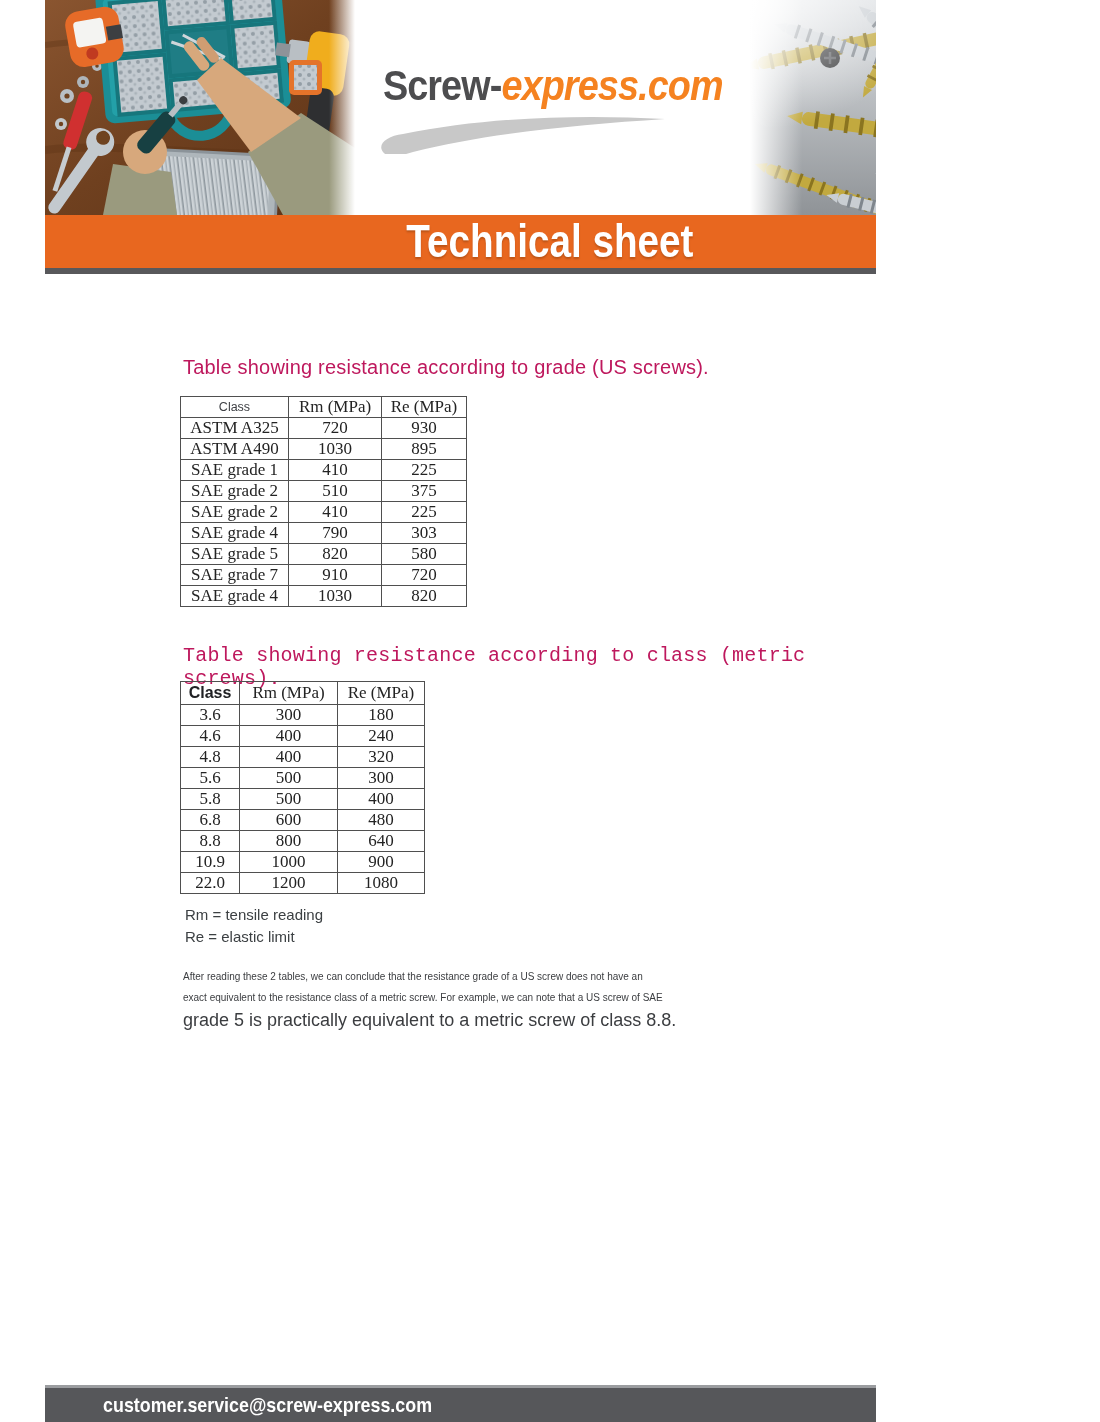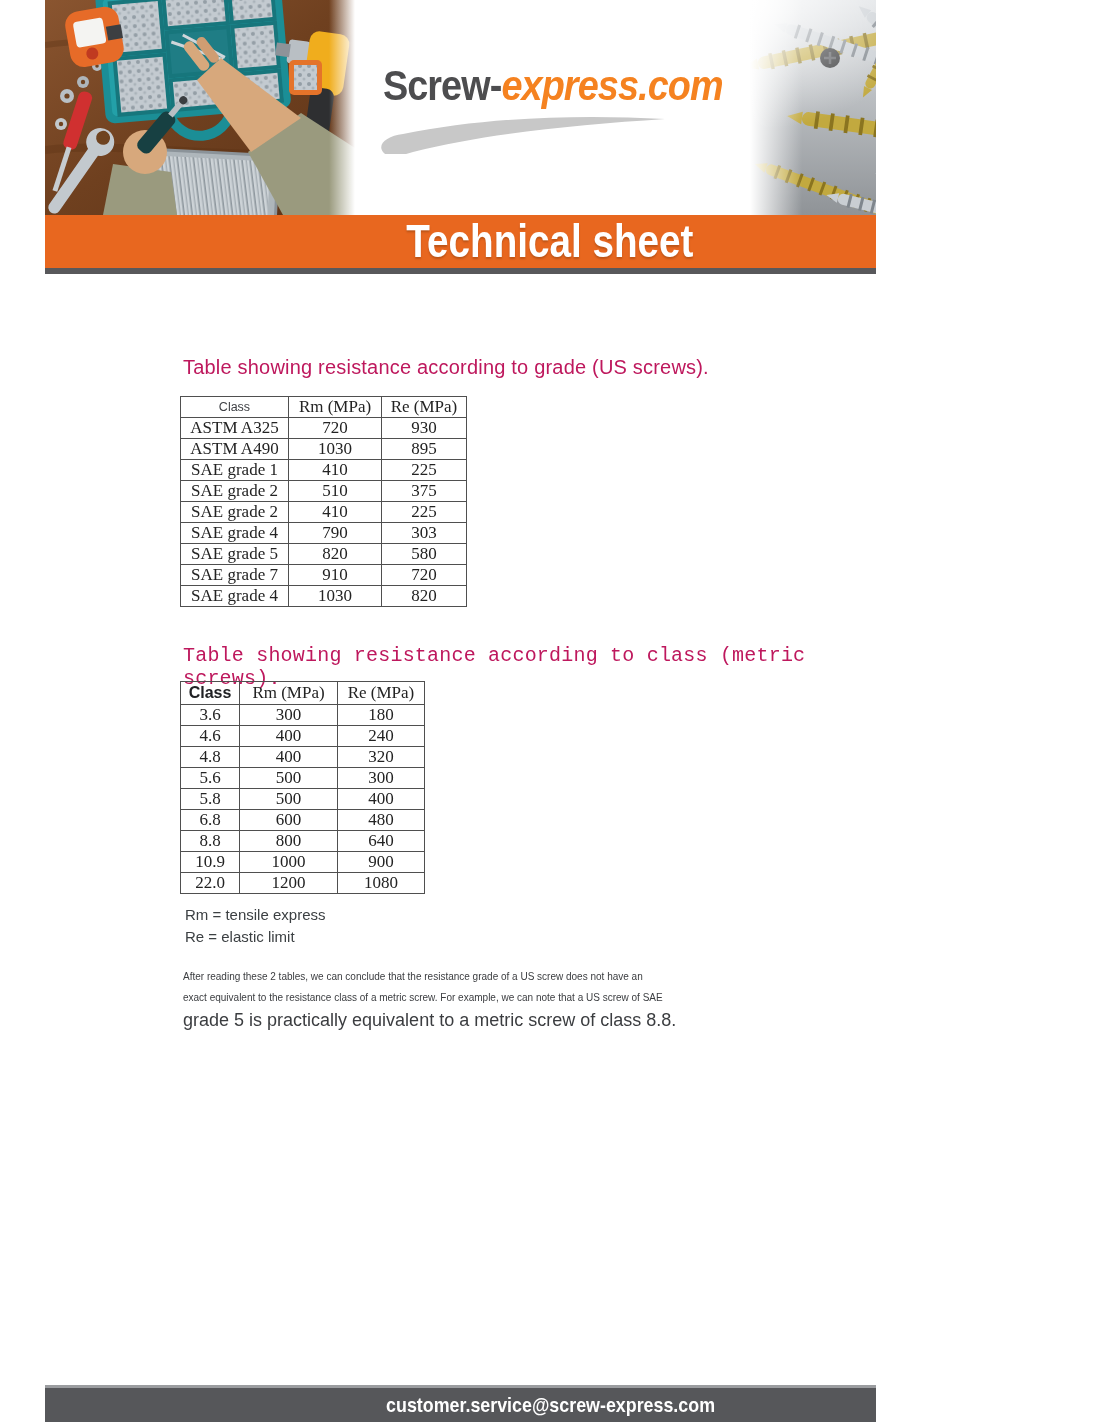--- a/index.html
+++ b/index.html
@@ -60,21 +60,21 @@
   .legend-line{position:absolute; left:185px; font-size:15px; color:#3c4043;}
   .legend-rm{top:906px;}
   .legend-re{top:928px;}
   .conclusion{position:absolute; left:183px; top:966px; width:740px; color:#3b3d40;}
   .conclusion .l1,.conclusion .l2{font-size:10px; line-height:21px; white-space:nowrap;}
   .conclusion .l3{font-size:18px; line-height:24px; white-space:nowrap;}
   
   .footer-bar{
     position:absolute; left:45px; top:1385px; width:1010px; height:37px;
     background:#56575a; border-top:3px solid #9b9da0; box-sizing:border-box;
-    display:flex; align-items:center; justify-content:center; padding-right:56px;
+    display:flex; align-items:center; justify-content:flex-start; padding-right:56px;
   }
   .footer-email{
     color:#ffffff; font-weight:bold; font-size:21px;
     transform:scaleX(0.85); transform-origin:right center; white-space:nowrap;
   }
 </style>
 </head>
 <body>
 
 <div class="page">
@@ -367,21 +367,21 @@
           <td>900</td>
         </tr>
         <tr>
           <td>22.0</td>
           <td>1200</td>
           <td>1080</td>
         </tr>
       </tbody>
     </table>
 
-  <div class="legend-line legend-rm">Rm = tensile express</div>
+  <div class="legend-line legend-rm">Rm = tensile reading</div>
   <div class="legend-line legend-re">Re = elastic limit</div>
 
   <div class="conclusion">
     <div class="l1">After reading these 2 tables, we can conclude that the resistance grade of a US screw does not have an</div>
     <div class="l2">exact equivalent to the resistance class of a metric screw. For example, we can note that a US screw of SAE</div>
     <div class="l3">grade 5 is practically equivalent to a metric screw of class 8.8.</div>
   </div>
 
   <div class="footer-bar">
     <span class="footer-email">customer.service@screw-express.com</span>

